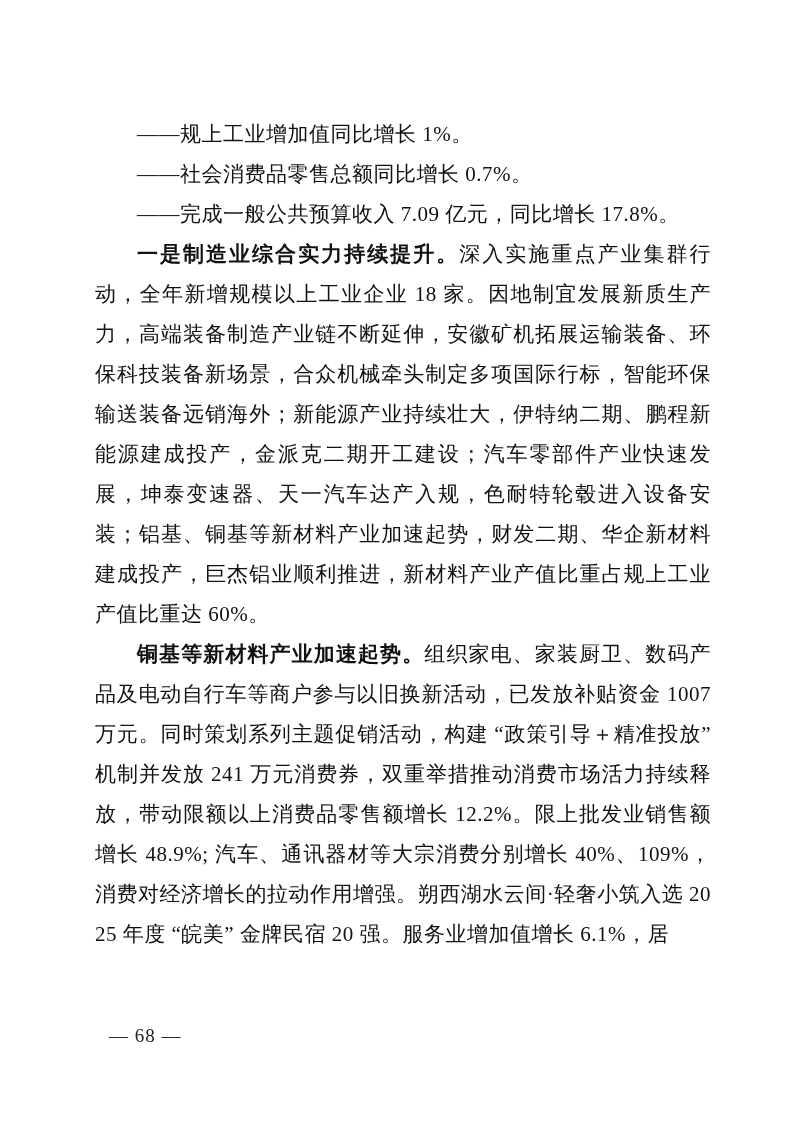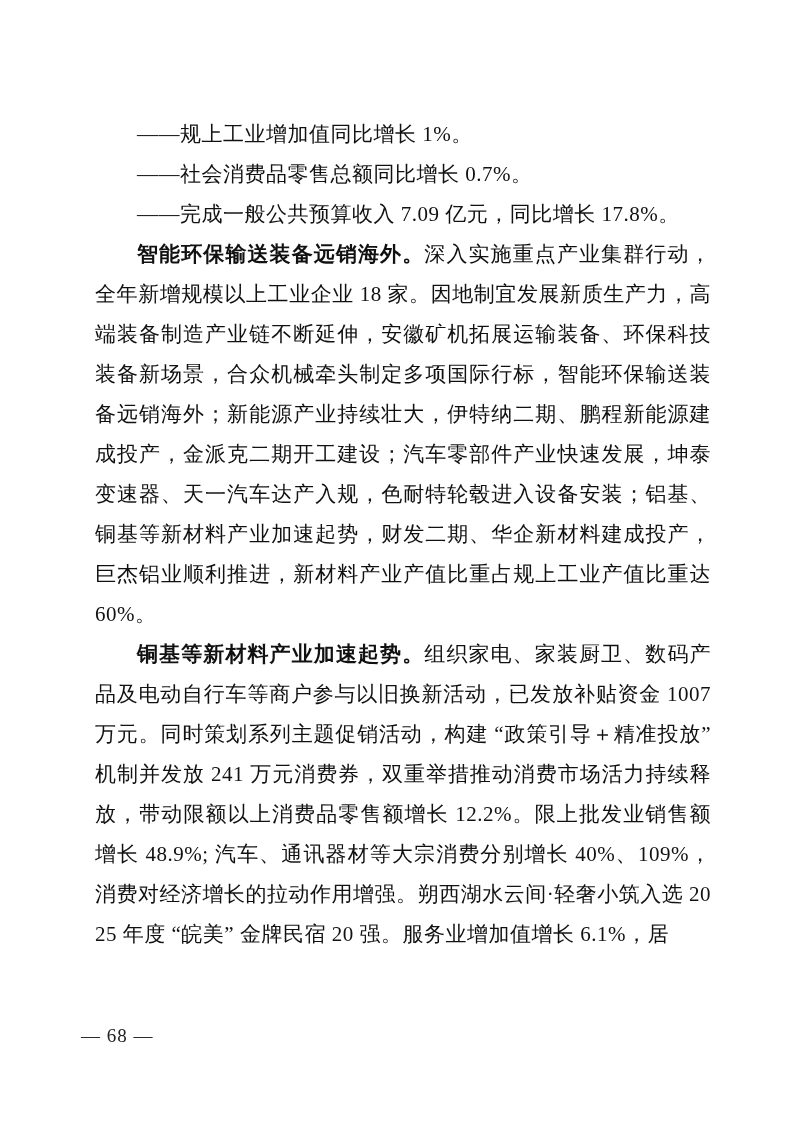--- a/index.html
+++ b/index.html
@@ -33,21 +33,21 @@
   }
   .para.heading {
     font-weight: bold;
     text-align: left;
   }
   .para .lead {
     font-weight: bold;
   }
   .page-number {
     position: absolute;
-    left: 81px;
+    left: 109px;
     top: 1022px;
     font-size: 19px;
     line-height: 28px;
     letter-spacing: 1px;
     color: #222222;
   }
 </style>
 </head>
 <body>
 
@@ -55,20 +55,20 @@
   <div class="content">
 
     <p class="para">——规上工业增加值同比增长 1%。</p>
 
     <p class="para">——社会消费品零售总额同比增长 0.7%。</p>
 
     <p class="para">——完成一般公共预算收入 7.09 亿元，同比增长 17.8%。</p>
 
 
 
-    <p class="para"><span class="lead">智能环保输送装备远销海外。</span><span>深入实施重点产业集群行动，全年新增规模以上工业企业 18 家。因地制宜发展新质生产力，高端装备制造产业链不断延伸，安徽矿机拓展运输装备、环保科技装备新场景，合众机械牵头制定多项国际行标，智能环保输送装备远销海外；新能源产业持续壮大，伊特纳二期、鹏程新能源建成投产，金派克二期开工建设；汽车零部件产业快速发展，坤泰变速器、天一汽车达产入规，色耐特轮毂进入设备安装；铝基、铜基等新材料产业加速起势，财发二期、华企新材料建成投产，巨杰铝业顺利推进，新材料产业产值比重占规上工业产值比重达 60%。</span></p>
+    <p class="para"><span class="lead">一是制造业综合实力持续提升。</span><span>深入实施重点产业集群行动，全年新增规模以上工业企业 18 家。因地制宜发展新质生产力，高端装备制造产业链不断延伸，安徽矿机拓展运输装备、环保科技装备新场景，合众机械牵头制定多项国际行标，智能环保输送装备远销海外；新能源产业持续壮大，伊特纳二期、鹏程新能源建成投产，金派克二期开工建设；汽车零部件产业快速发展，坤泰变速器、天一汽车达产入规，色耐特轮毂进入设备安装；铝基、铜基等新材料产业加速起势，财发二期、华企新材料建成投产，巨杰铝业顺利推进，新材料产业产值比重占规上工业产值比重达 60%。</span></p>
 
     <p class="para"><span class="lead">铜基等新材料产业加速起势。</span><span>组织家电、家装厨卫、数码产品及电动自行车等商户参与以旧换新活动，已发放补贴资金 1007 万元。同时策划系列主题促销活动，构建 “政策引导＋精准投放” 机制并发放 241 万元消费券，双重举措推动消费市场活力持续释放，带动限额以上消费品零售额增长 12.2%。限上批发业销售额增长 48.9%; 汽车、通讯器材等大宗消费分别增长 40%、109%，消费对经济增长的拉动作用增强。朔西湖水云间·轻奢小筑入选 2025 年度 “皖美” 金牌民宿 20 强。服务业增加值增长 6.1%，居</span></p>
 
   </div>
 
   <div class="page-number">— 68 —</div>
 </div>
 
 </body></html>

